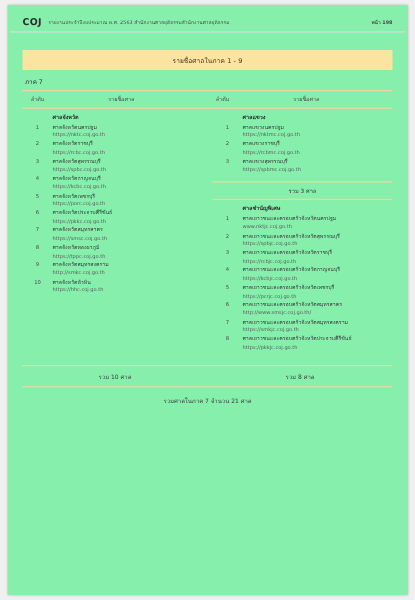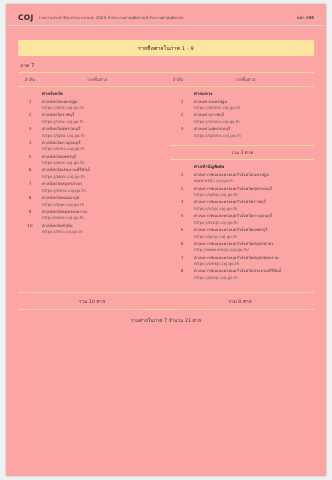--- a/index.html
+++ b/index.html
@@ -5,21 +5,21 @@
   html,body{margin:0;padding:0;}
   body{
     width:332px;height:480px;
     background:#f0f0f0;
     font-family:"DejaVu Sans","Liberation Sans",sans-serif;
     overflow:hidden;
   }
   .page{
     position:absolute;left:6px;top:4px;
     width:320px;height:472px;
-    background:#fca5a5;
+    background:#86efac;
     box-shadow:0 0 2px rgba(0,0,0,.25);
     box-sizing:border-box;
     padding:0;
   }
   
   .runhead{
     position:relative;
     display:flex;align-items:center;
     padding:9px 10px 3px 10px;
     border-bottom:1px solid #d9d9d9;

